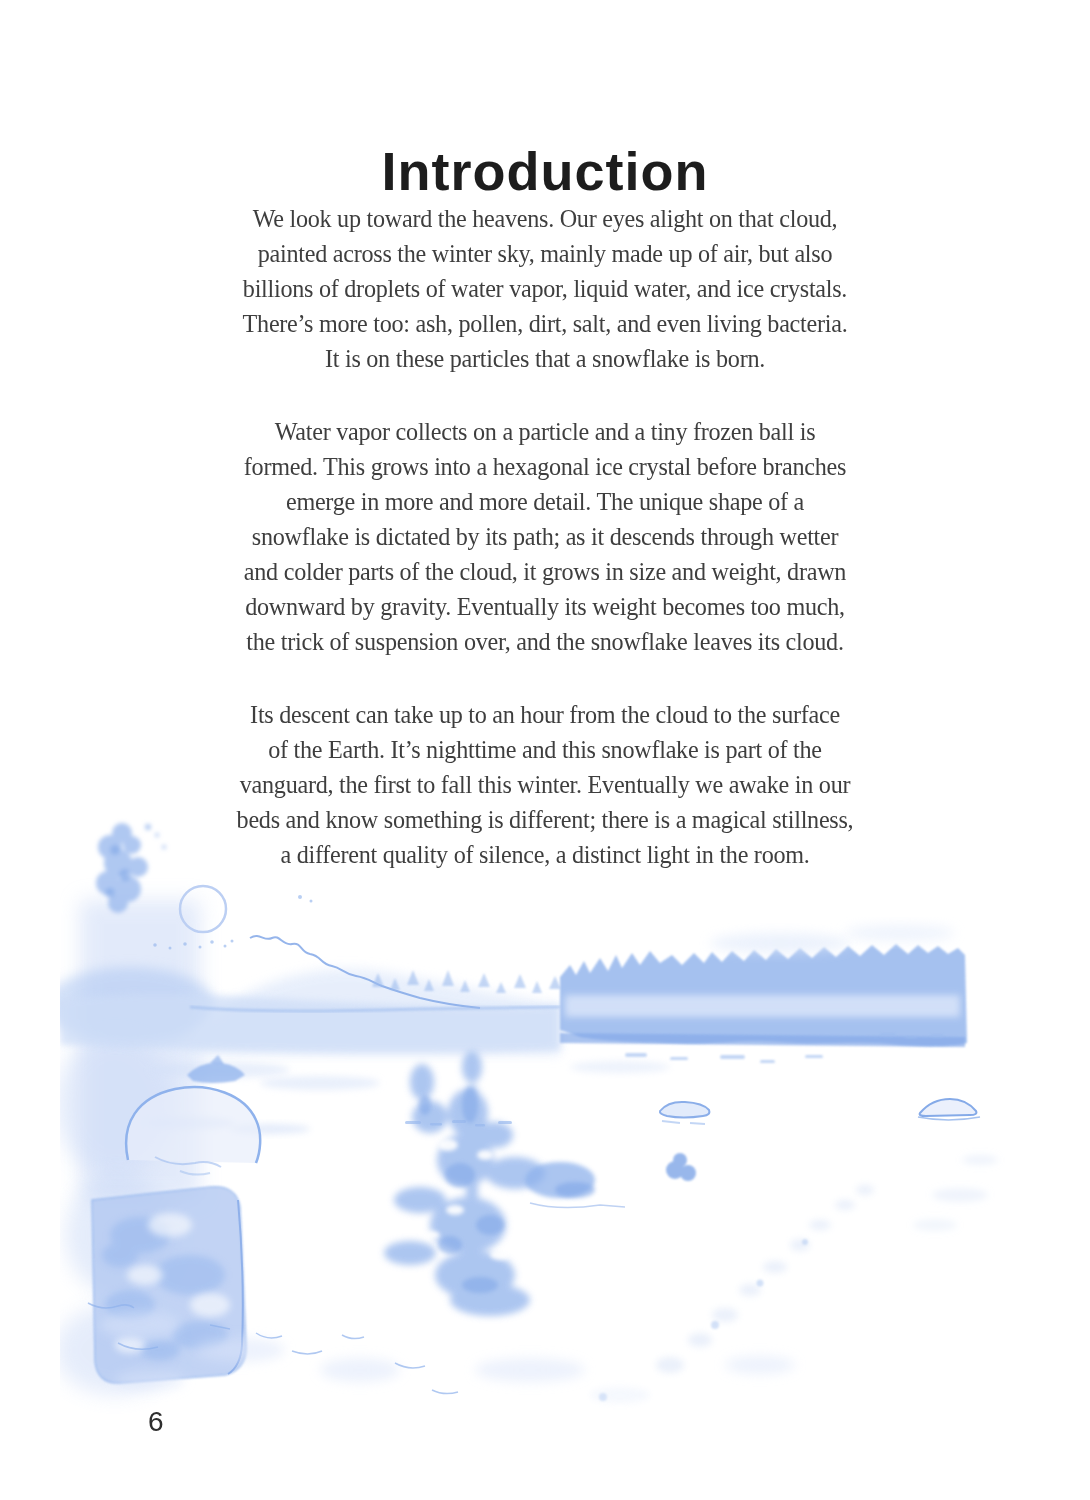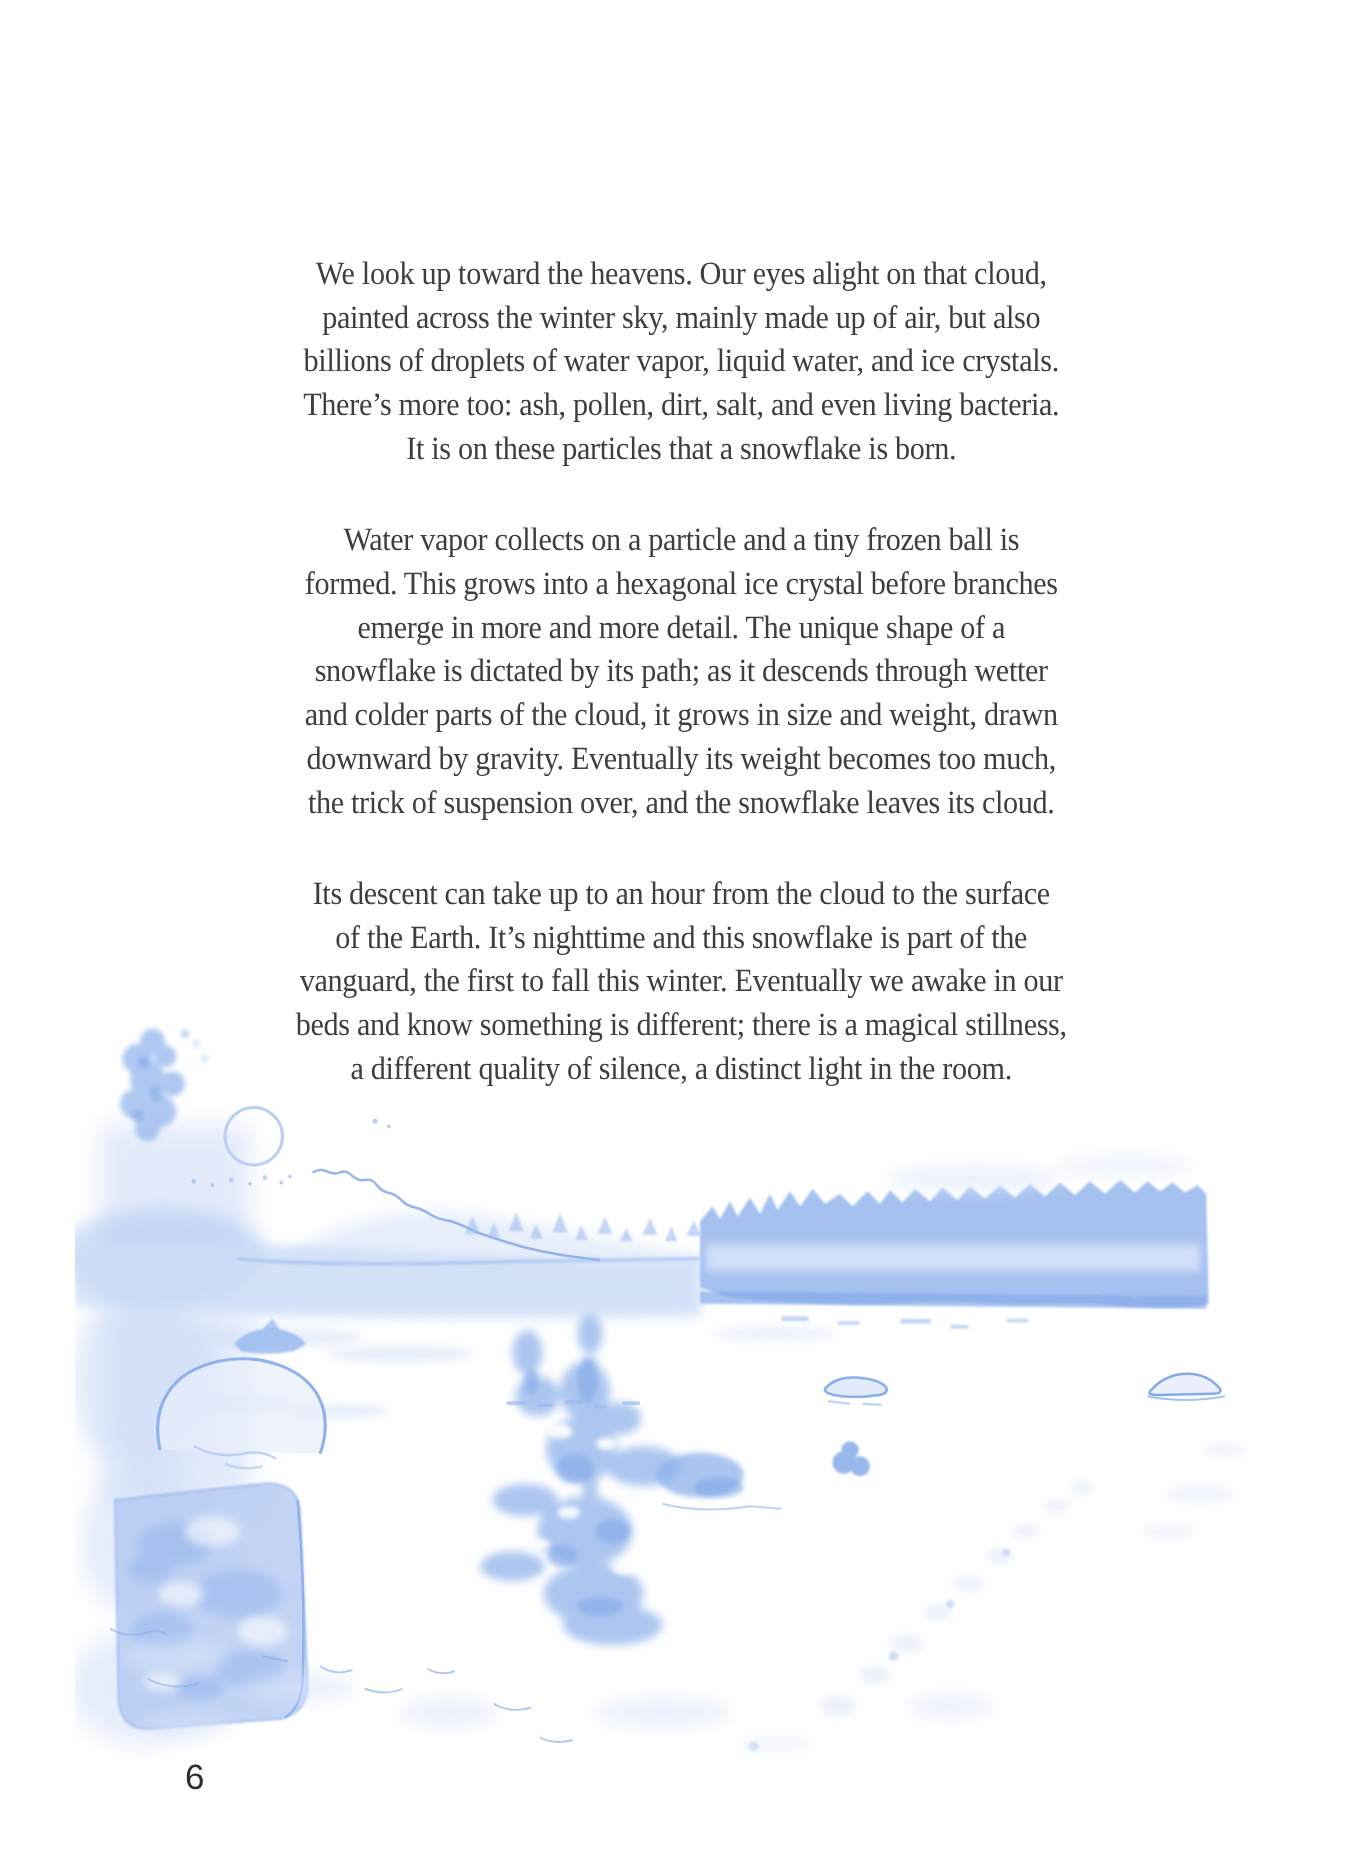--- a/index.html
+++ b/index.html
@@ -43,20 +43,21 @@
     font-family:"Liberation Sans", sans-serif;
     font-size:28px;
     color:#2e2e2e;
   }
 </style>
 </head>
 <body>
 
 <div class="page">
 
+  <h1 class="title">Introduction</h1>
 
   <div class="body-text">
     <p class="para">We look up toward the heavens. Our eyes alight on that cloud,
 painted across the winter sky, mainly made up of air, but also
 billions of droplets of water vapor, liquid water, and ice crystals.
 There’s more too: ash, pollen, dirt, salt, and even living bacteria.
 It is on these particles that a snowflake is born.</p>
     <p class="para">Water vapor collects on a particle and a tiny frozen ball is
 formed. This grows into a hexagonal ice crystal before branches
 emerge in more and more detail. The unique shape of a

